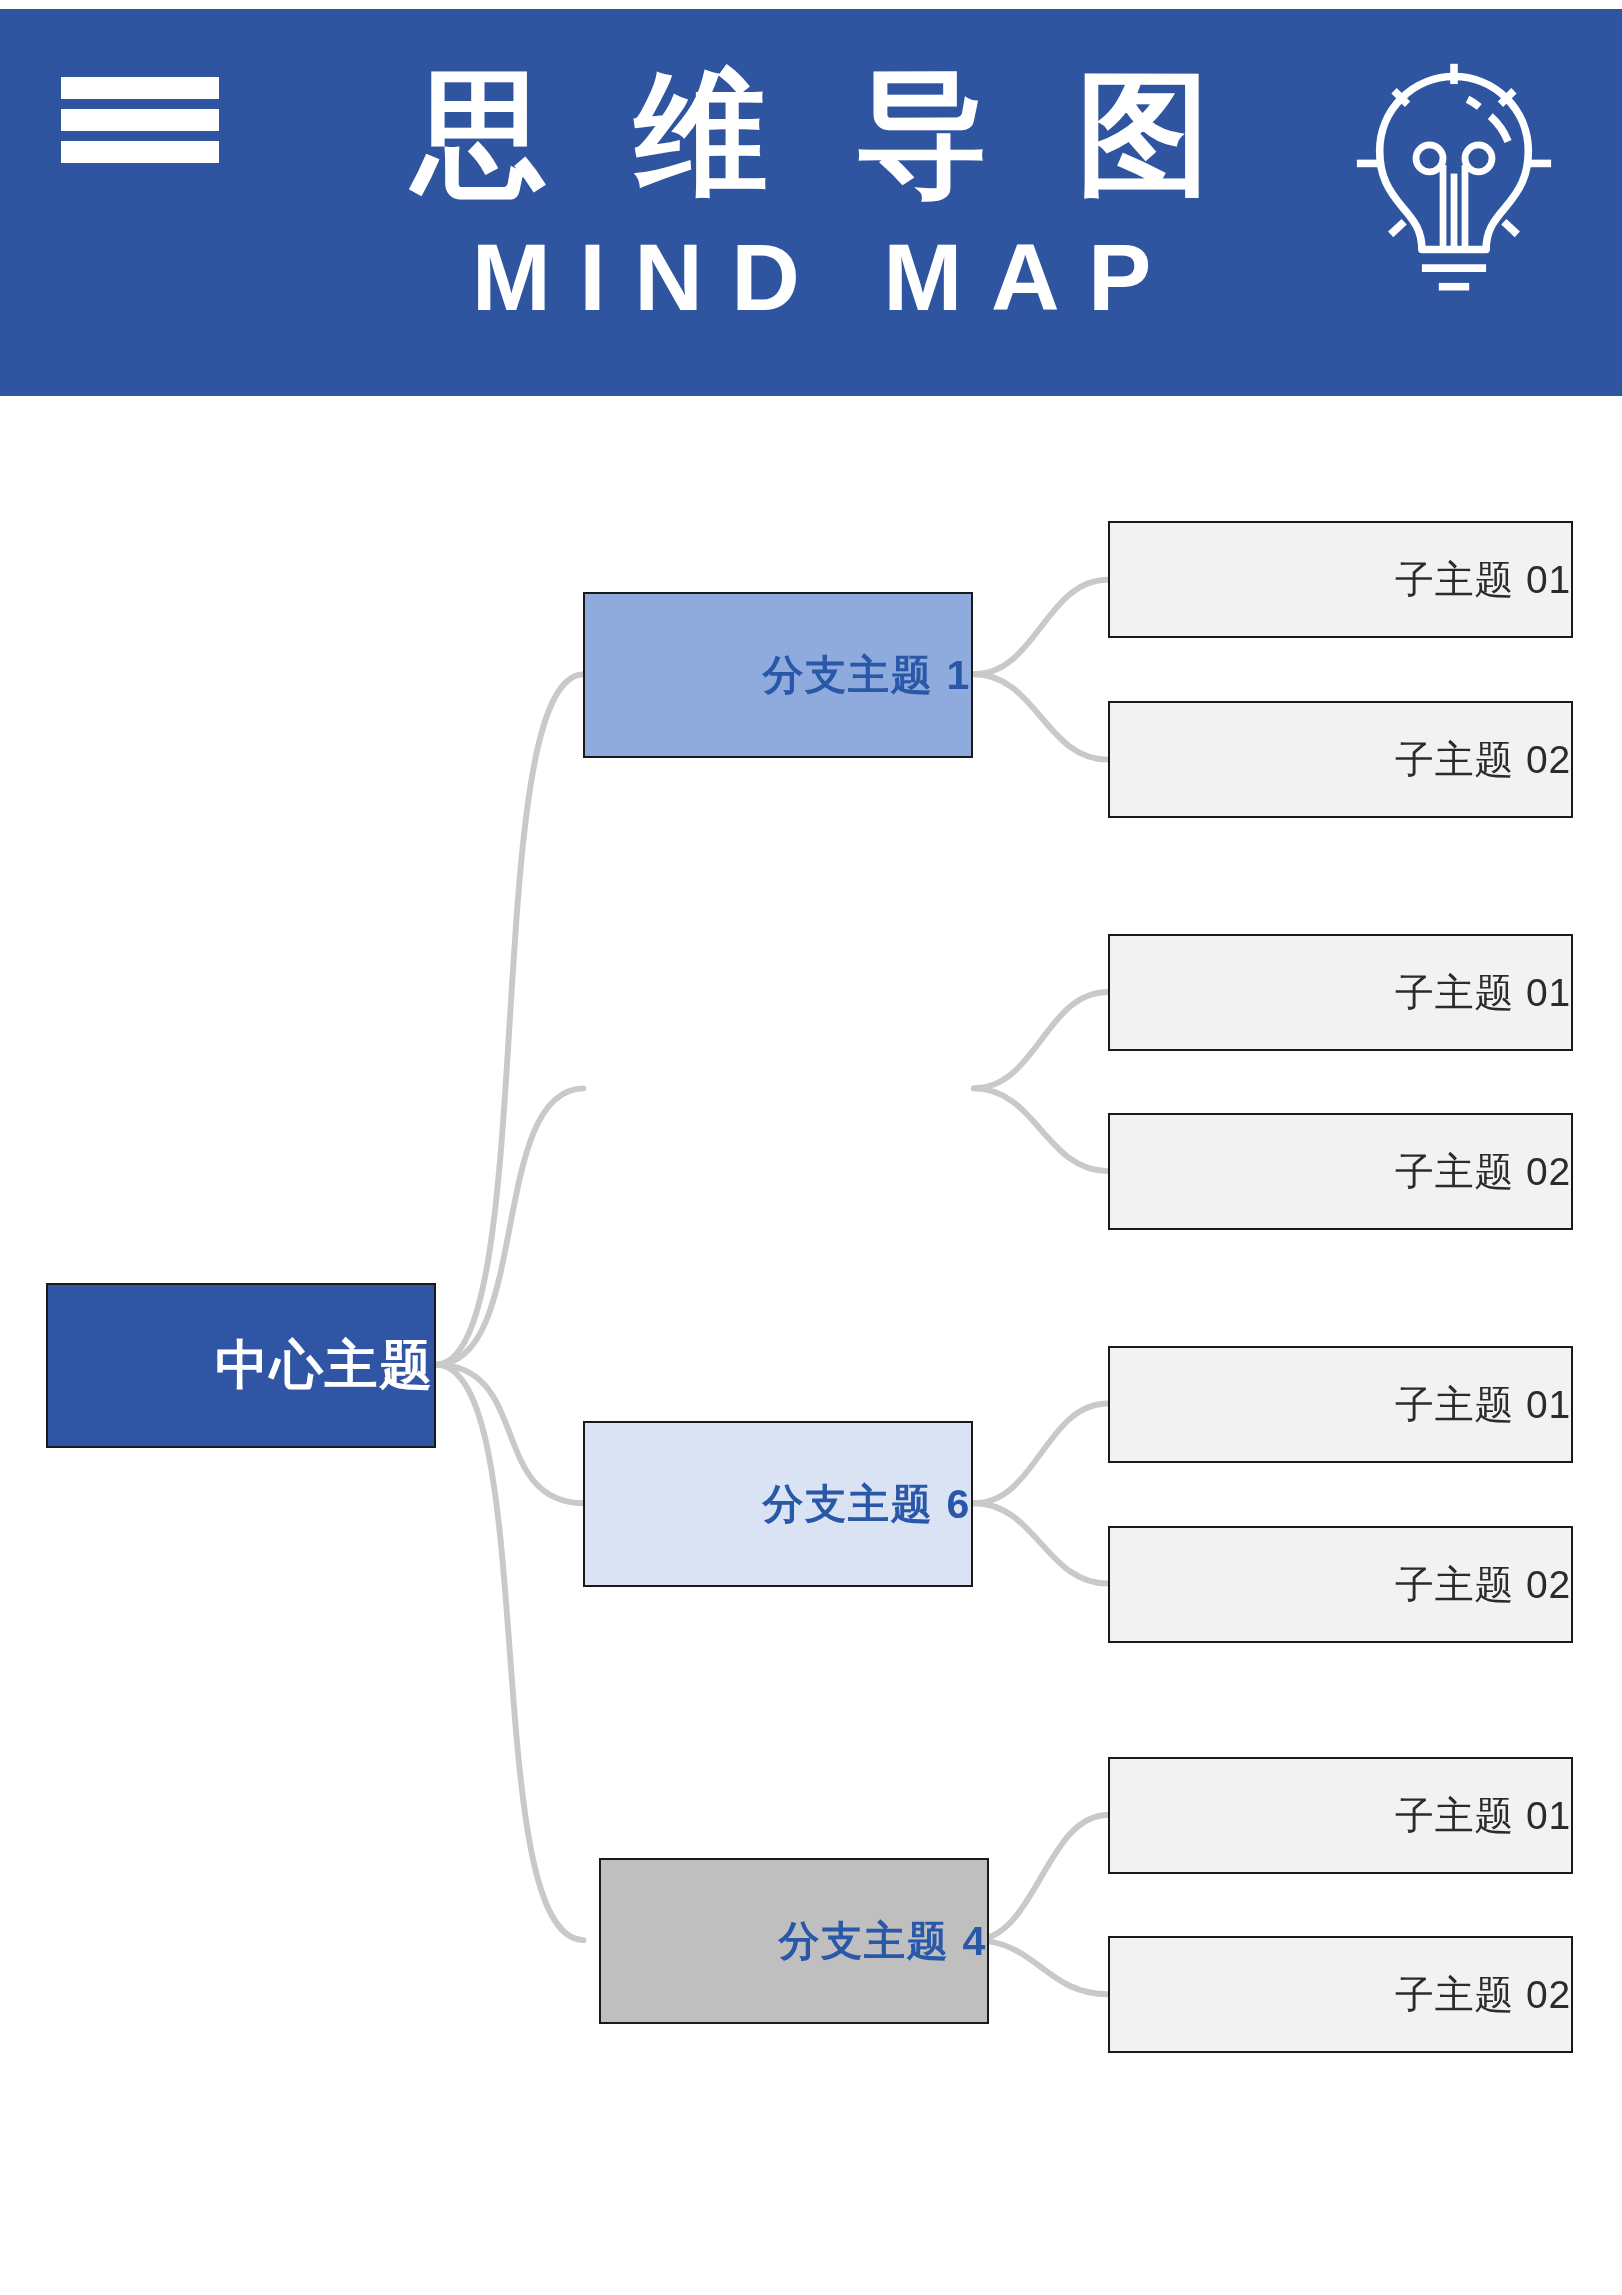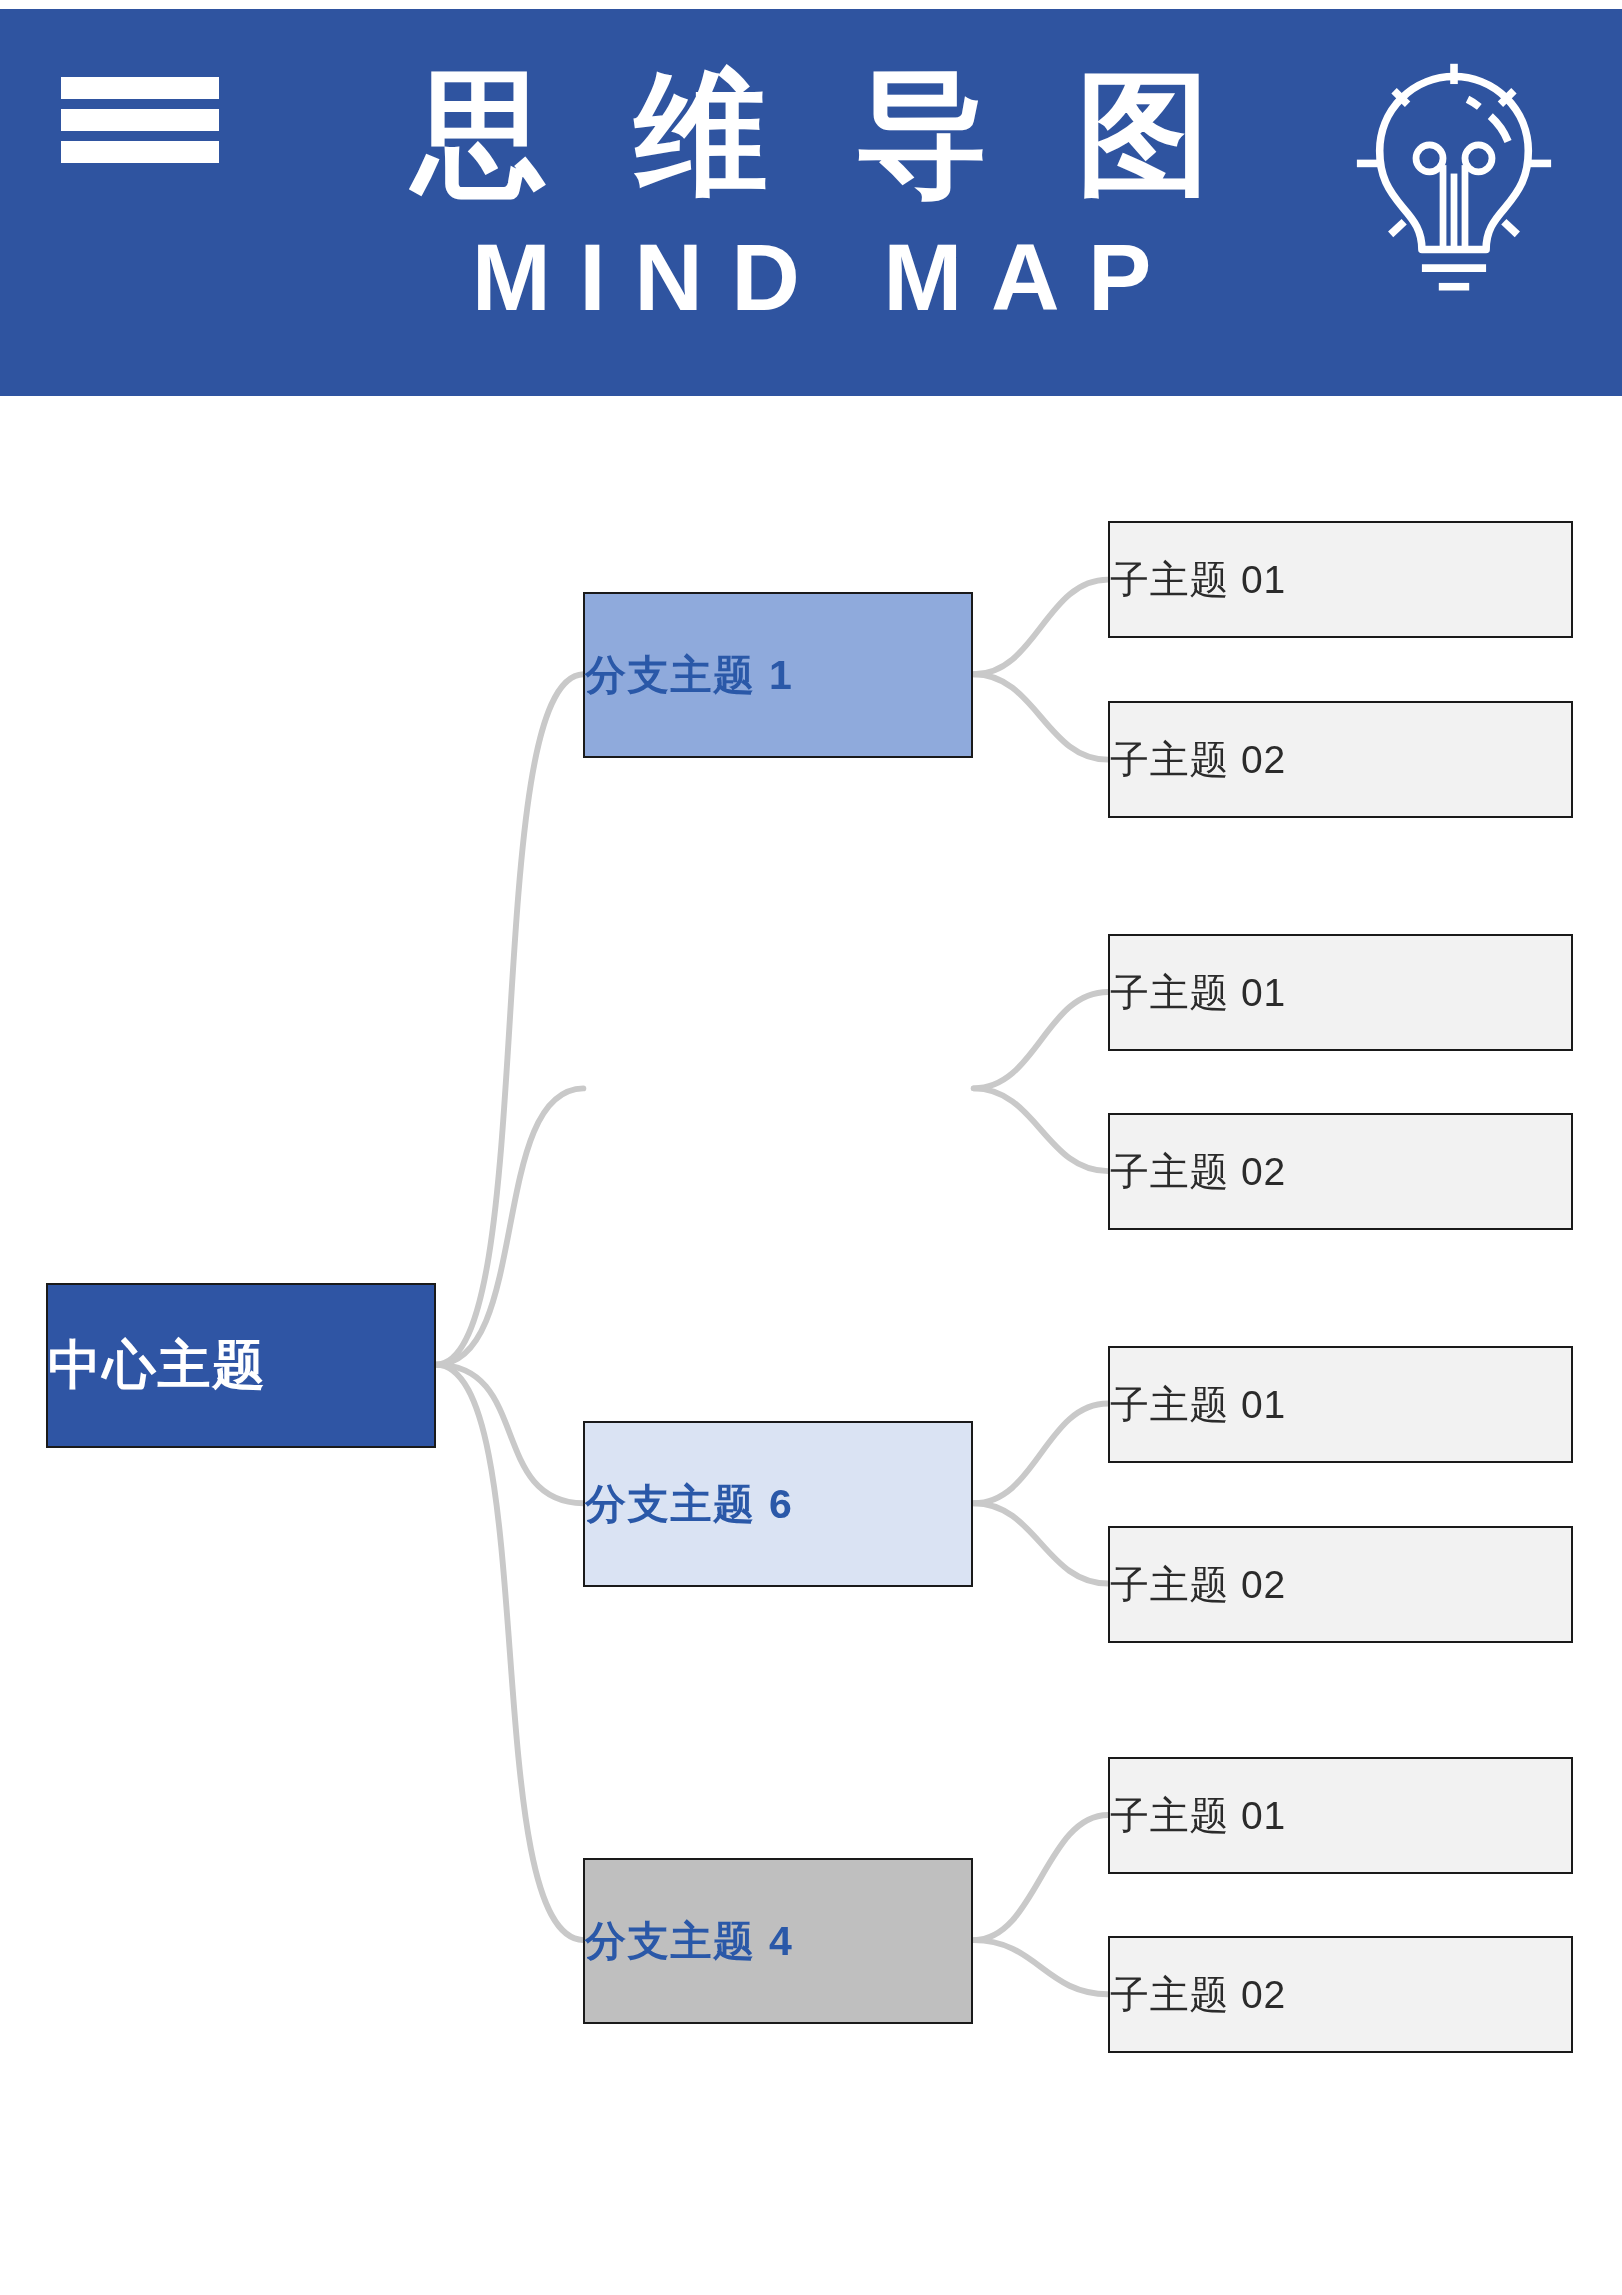--- a/index.html
+++ b/index.html
@@ -35,38 +35,38 @@
   }
   .title-en > span{display:inline-block;margin-right:-.3em;}
   .bulb{position:absolute;left:1340px;top:46px;width:228px;height:254px;}
   
   .canvas{position:absolute;left:0;top:0;width:1623px;height:2295px;}
   .connectors{position:absolute;left:0;top:0;width:1623px;height:2295px;z-index:1;}
   .connectors path{fill:none;stroke:var(--connector,#C9C9C9);stroke-width:7;stroke-linecap:round;}
   .node{
     position:absolute;z-index:2;box-sizing:border-box;
     border:2.5px solid var(--node_border,#1A1A1A);
-    display:flex;align-items:center;justify-content:flex-start;
+    display:flex;align-items:center;justify-content:flex-end;
     white-space:nowrap;cursor:pointer;
   }
   .center-node{
     left:46px;top:1283px;width:390px;height:165px;
     background:var(--center_fill,#2F55A4);
     color:var(--center_text,#FFFFFF);
     font-size:53px;font-weight:700;letter-spacing:1.7px;
   }
   .branch{
     left:583px;width:390px;height:166px;
     color:var(--branch_text,#2A58A8);
     font-size:41px;font-weight:700;letter-spacing:1.7px;
   }
   .b1{top:592px;background:var(--branch_fills-0,#8FAADC);}
   .b2{top:1006px;background:var(--branch_fills-1,#B4C7E7);}
   .b3{top:1421px;background:var(--branch_fills-2,#DAE3F3);}
-  .b4{top:1858px;background:var(--branch_fills-3,#BFBFBF);}
+  .b4{top:1858px;background:var(--branch_fills-3,#BFBFBF);margin-left:16px;}
   .sub{
     left:1108px;width:465px;height:117px;
     background:var(--sub_fill,#F2F2F2);
     color:var(--sub_text,#2B2B2B);
     font-size:39px;font-weight:400;letter-spacing:0.8px;
   }
   .s11{top:521px}.s12{top:701px}
   .s21{top:934px}.s22{top:1113px}
   .s31{top:1346px}.s32{top:1526px}
   .s41{top:1757px}.s42{top:1936px}

